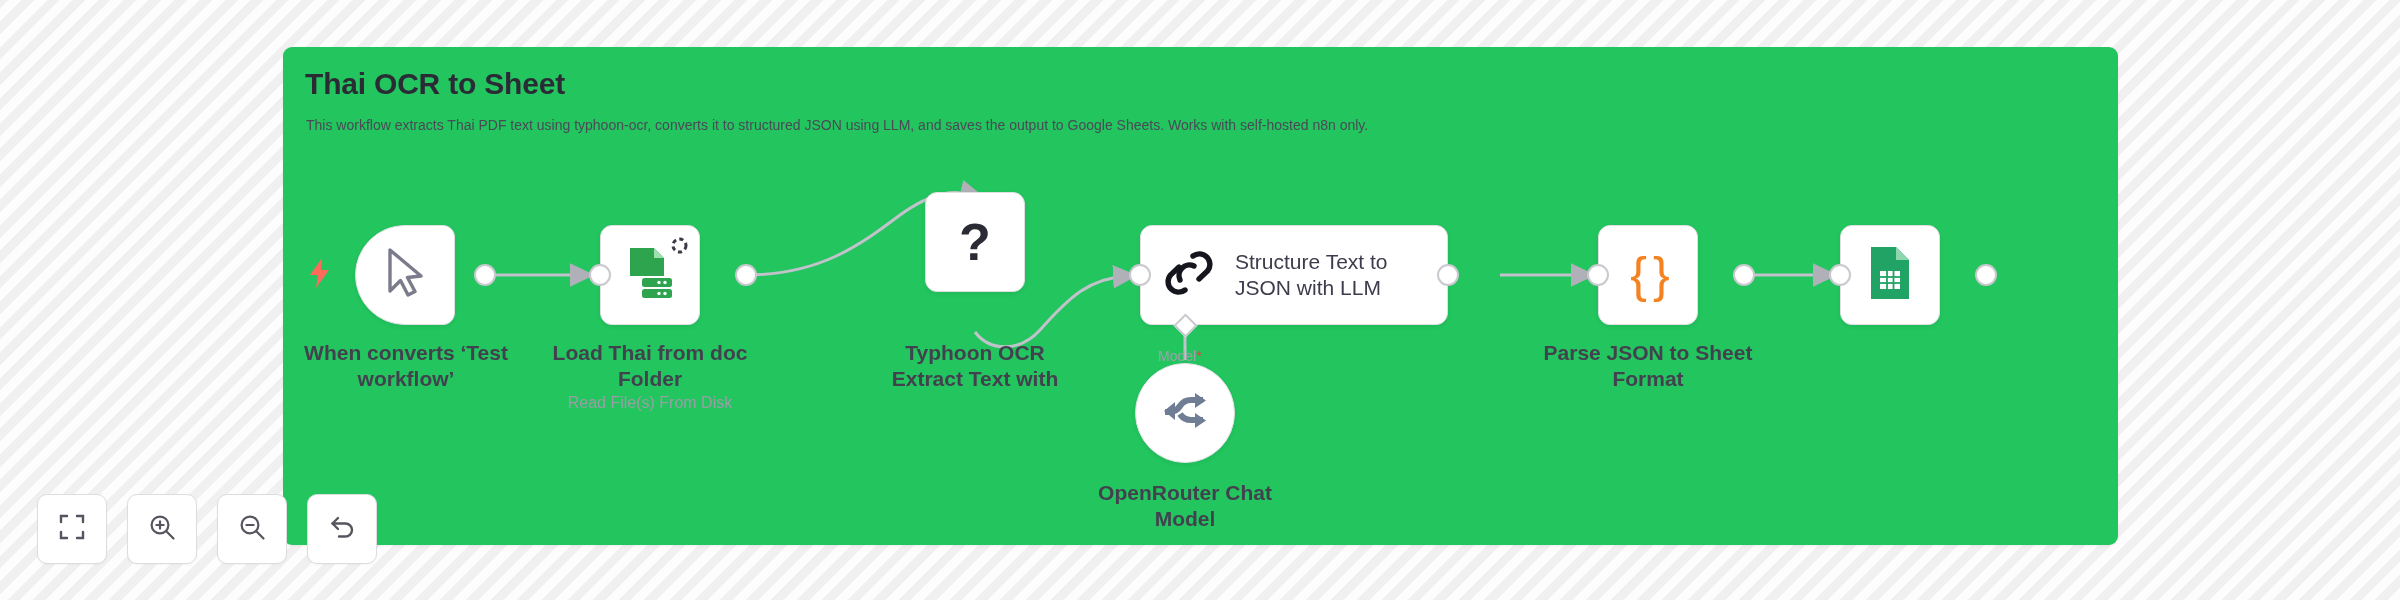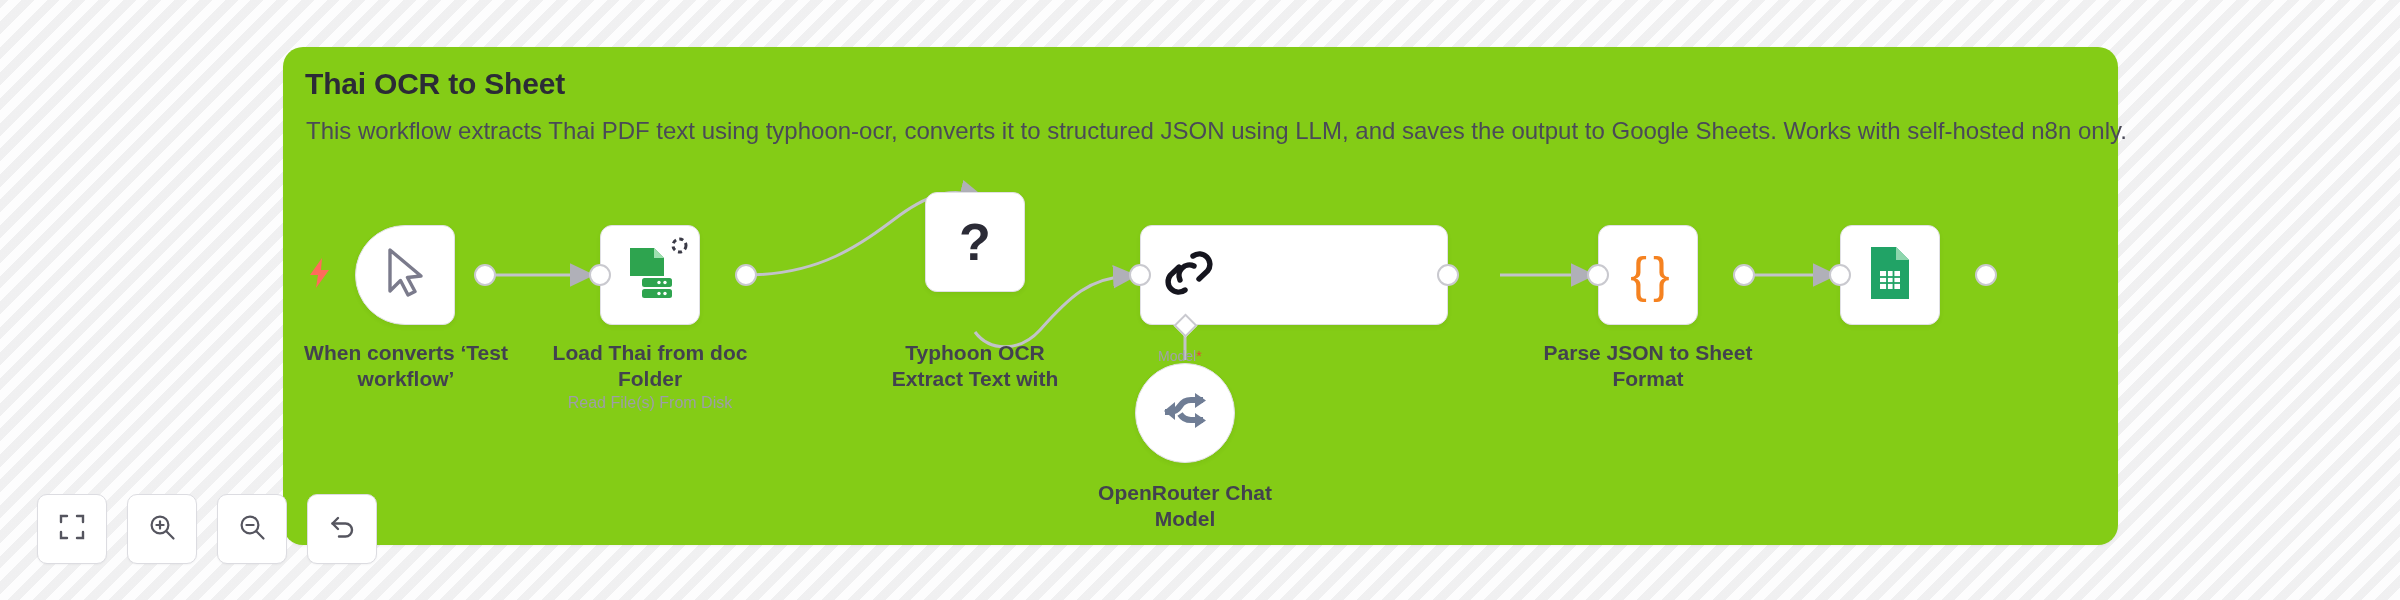--- a/index.html
+++ b/index.html
@@ -15,32 +15,32 @@
       rgba(0,0,0,0.016) 18px
     );
     position:relative;
   }
 
   
   .sticky {
     position:absolute;
     left:283px; top:47px;
     width:1835px; height:498px;
-    background:#84cc16;
-    border-radius:20px;
+    background:#22c55e;
+    border-radius:9px;
     box-shadow:0 1px 3px rgba(0,0,0,0.06);
   }
   .sticky-title {
     position:absolute; left:22px; top:20px;
     font-size:30px; font-weight:bold;
     color:#2b2b36; letter-spacing:-0.2px;
   }
   .sticky-desc {
     position:absolute; left:23px; top:70px;
-    font-size:24px; color:#4a4a57;
+    font-size:14px; color:#4a4a57;
     white-space:nowrap;
   }
 
   
   .canvas { position:absolute; left:0; top:0; width:2400px; height:600px; }
   .edges { position:absolute; left:0; top:0; width:2400px; height:600px;
            pointer-events:none; }
 
   
   .node {
@@ -215,20 +215,24 @@
     <div class="cap-title">Extract Text with</div>
   </div>
 
   <div class="node wide" style="left:1140px; top:225px;">
     <span>
       <svg width="52" height="52" viewBox="0 0 52 52">
         <path d="M30,9 a10.5,10.5 0 0 1 14.5,15 L36,32" fill="none" stroke="#15151e" stroke-width="5.4" stroke-linecap="round"></path>
         <path d="M22,43 a10.5,10.5 0 0 1 -14.5,-15 L16,20" fill="none" stroke="#15151e" stroke-width="5.4" stroke-linecap="round"></path>
         <path d="M31,19 a10.5,10.5 0 0 0 -14,14" fill="none" stroke="#15151e" stroke-width="5.4" stroke-linecap="round"></path>
       </svg>
+    </span>
+    <span class="node-inner-label">
+      <div>Structure Text to</div>
+      <div>JSON with LLM</div>
     </span>
   </div>
   <div class="port" style="left:1129px; top:264px;"></div>
   <div class="port" style="left:1437px; top:264px;"></div>
   <div class="diamond" style="left:1177px; top:317px;"></div>
   <div class="port-label" style="left:1158px; top:348px;">
     <span>Model</span><span class="req">*</span>
   </div>
 
   <div class="node sub" style="left:1135px; top:363px;">

